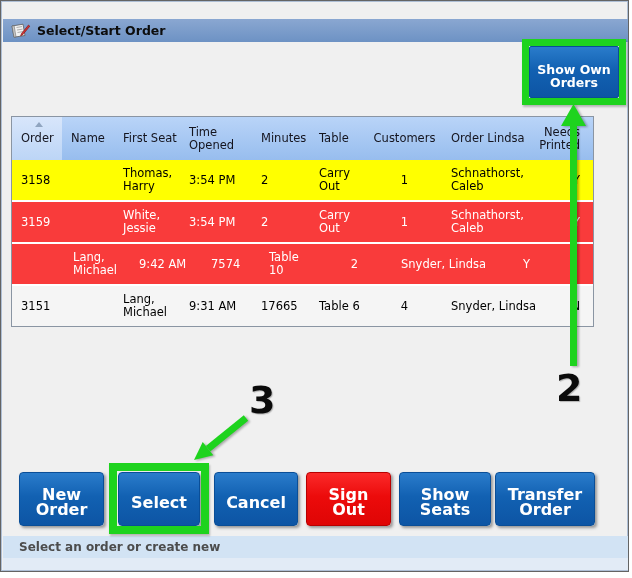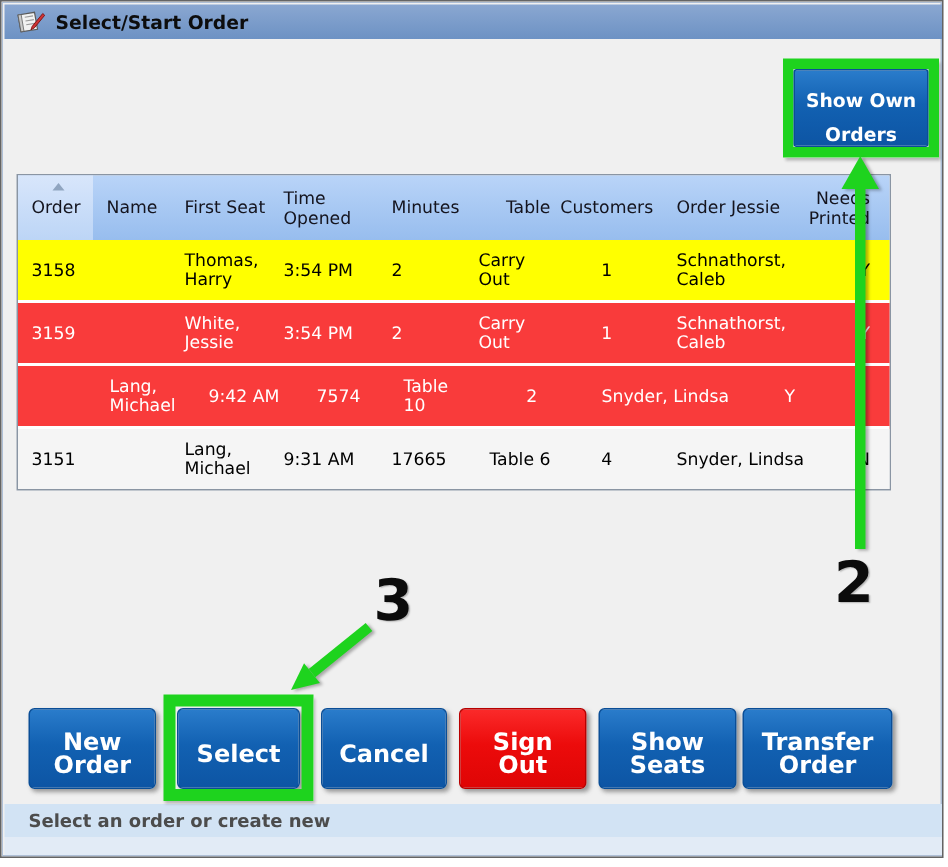--- a/index.html
+++ b/index.html
@@ -8,39 +8,39 @@
     position:relative; width:632px; height:578px; overflow:hidden;
     font-family:"DejaVu Sans","Liberation Sans",sans-serif; background:#ffffff;
   }
   
   .window {
     position:absolute; left:0; top:0; width:629px; height:572px;
     background:#f0f0f0; border:1px solid #646464;
     box-shadow: inset 0 0 0 1px #aebfd6;
   }
   .titlebar {
-    position:absolute; left:2px; top:2px; width:625px; height:23px;
+    position:absolute; left:2px; top:18px; width:625px; height:23px;
     background:linear-gradient(#8aa7d1,#6d92c4);
     display:flex; align-items:center;
   }
   .titlebar-icon { margin-left:6px; width:22px; height:18px; flex:0 0 auto; }
   .title-text {
     margin-left:6px; font-size:12.5px; font-weight:600; color:#0d0d0d;
   }
   
   .soo-box {
     position:absolute; left:521px; top:38px; width:104px; height:66px;
     border:7px solid #1ed31e; z-index:55;
     box-shadow:1px 2px 2px rgba(0,0,0,.25);
   }
   .soo-btn {
     position:absolute; left:0; top:0; width:90px; height:52px;
     border:1px solid #0a4e97; border-radius:2px;
     background:linear-gradient(#2a7ccb,#1261b2 45%,#0d55a4);
-    color:#fff; font-weight:bold; font-size:12.5px; line-height:23px;
+    color:#fff; font-weight:bold; font-size:12.5px; line-height:13px;
     text-align:center; padding-top:8px; white-space:pre-line;
     font-family:inherit; cursor:pointer;
   }
   
   .table {
     position:absolute; left:10px; top:115px; width:583px;
     border:1px solid #8a95a3; background:#ffffff; z-index:5;
   }
   .thead {
     display:flex; height:43px;
@@ -56,21 +56,21 @@
     border-left:4px solid transparent; border-right:4px solid transparent;
     border-bottom:5px solid #90a5c0;
   }
   .tr { display:flex; height:42px; border-bottom:2px solid #ffffff; }
   .tr:last-child { border-bottom:none; height:40px; }
   .td {
     display:flex; align-items:center; font-size:11.5px; line-height:13px;
     padding-left:9px; height:100%;
   }
   .c0{width:50px;} .c1{width:52px;} .c2{width:66px;} .c3{width:72px;}
-  .c4{width:58px;} .c5{width:57px;justify-content:flex-end;} .c6{width:75px;} .c7{width:98px;} .c8{width:53px;}
+  .c4{width:58px;} .c5{width:57px;} .c6{width:75px;} .c7{width:98px;} .c8{width:53px;}
   .c6{ justify-content:center; padding-left:0; }
   .c8{ justify-content:flex-end; padding-left:0; padding-right:13px; text-align:right; }
   .row-yellow { background:#ffff00; color:#000; }
   .row-red    { background:#f93b3b; color:#fff; }
   .row-plain  { background:#f5f5f5; color:#000; }
   
   .btn {
     position:absolute; top:471px; height:54px; border-radius:4px;
     border:1px solid #0a4e97;
     background:linear-gradient(#2a7ccb,#1261b2 45%,#0d55a4);
@@ -156,21 +156,21 @@
         <div class="th c4">
             <span>Minutes</span>
           </div>
         <div class="th c5">
             <span>Table</span>
           </div>
         <div class="th c6">
             <span>Customers</span>
           </div>
         <div class="th c7">
-            <span>Order Jessie</span>
+            <span>Order Lindsa</span>
           </div>
         <div class="th c8">
             <span>Needs Printed</span>
           </div>
       </div>
 
       <div class="tr row-yellow">
         <div class="td c0">3158</div>
         <div class="td c1"></div>
         <div class="td c2">Thomas, Harry</div>

